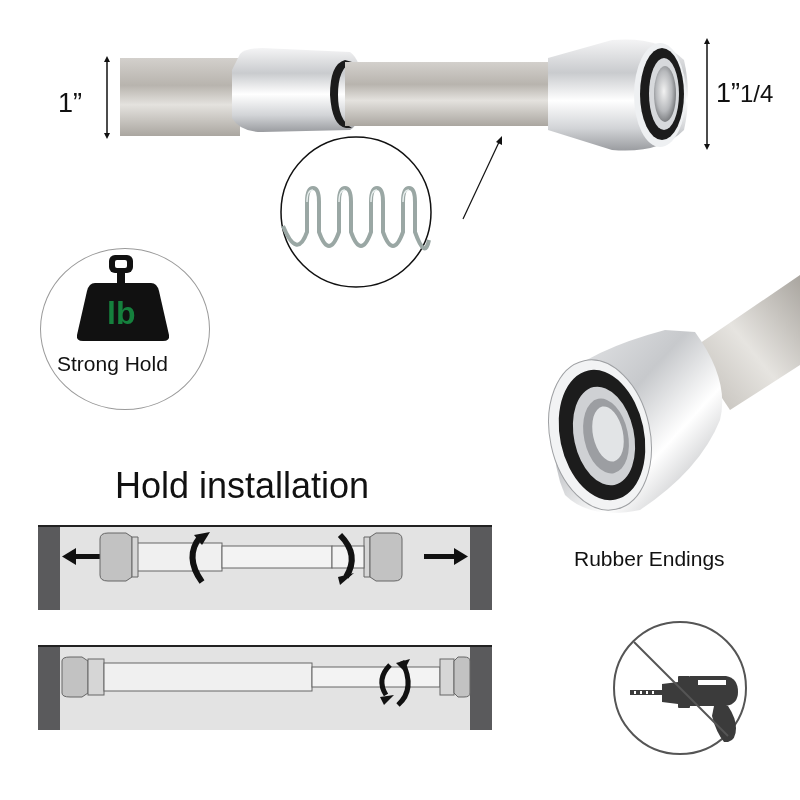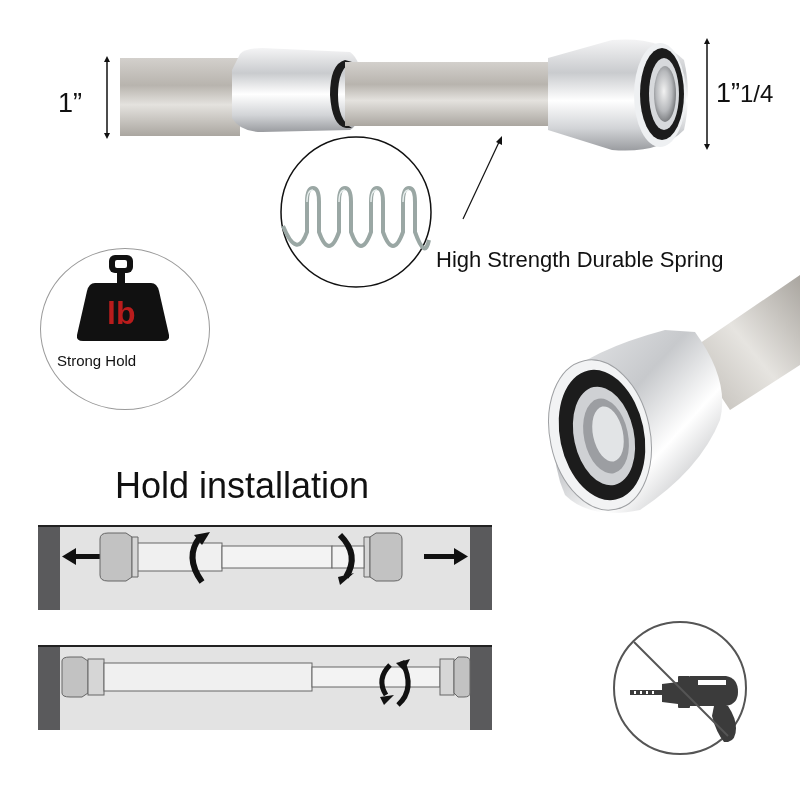--- a/index.html
+++ b/index.html
@@ -69,32 +69,31 @@
 <div class="abs" style="left:0;top:140px;width:800px;height:140px;">
   <svg width="160" height="140" style="left:277px;top:0;">
     <circle cx="79" cy="72" r="75" fill="#fff" stroke="#111" stroke-width="1.5"></circle>
     <g fill="none" stroke="#9aa7a4" stroke-width="4">
       <path d="M6,86 Q20,120 30,92 L30,62 Q30,48 36,48 Q42,48 42,62 L42,92 Q52,120 62,92 L62,62 Q62,48 68,48 Q74,48 74,62 L74,92 Q84,120 94,92 L94,62 Q94,48 100,48 Q106,48 106,62 L106,92 Q116,120 126,92 L126,62 Q126,48 132,48 Q138,48 138,62 L138,92 Q148,120 152,100"></path>
     </g>
     <g fill="none" stroke="#e8efee" stroke-width="1.4">
       <path d="M30,62 Q30,50 36,50 M62,62 Q62,50 68,50 M94,62 Q94,50 100,50 M126,62 Q126,50 132,50"></path>
     </g>
   </svg>
-  <div class="label" style="left:436px;top:107px;font-size:22px;">High Strength Durable Spring</div>
 </div>
 
 <div class="abs" style="left:40px;top:248px;width:168px;height:160px;border:1px solid #9a9a9a;border-radius:50%;background:#fff;">
   <svg width="90" height="90" style="left:38px;top:4px;">
     <rect x="30" y="2" width="24" height="18" rx="6" fill="#111"></rect>
     <rect x="36" y="7" width="12" height="8" rx="2" fill="#fff"></rect>
     <rect x="38" y="20" width="8" height="10" fill="#111"></rect>
     <path d="M16,30 L72,30 Q78,30 80,38 L90,82 Q91,88 84,88 L4,88 Q-3,88 -2,82 L8,38 Q10,30 16,30 Z" fill="#111"></path>
   </svg>
-  <div class="label" style="left:66px;top:46px;font-size:32px;color:#b91c1c;font-weight:bold;">lb</div>
-  <div class="label" style="left:16px;top:103px;font-size:15px;">Strong Hold</div>
+  <div class="label" style="left:66px;top:46px;font-size:32px;color:#15803d;font-weight:bold;">lb</div>
+  <div class="label" style="left:16px;top:103px;font-size:21px;">Strong Hold</div>
 </div>
 
 <div class="abs" style="left:530px;top:270px;width:270px;height:310px;">
   <svg width="270" height="260" style="left:0;top:0;">
     <defs>
       <linearGradient id="satin2" x1="0" y1="1" x2="1" y2="0">
         <stop offset="0" stop-color="#bdb9b3"></stop>
         <stop offset="0.5" stop-color="#e6e4e0"></stop>
         <stop offset="1" stop-color="#a9a59f"></stop>
       </linearGradient>
@@ -106,20 +105,21 @@
       </linearGradient>
     </defs>
     <path d="M160,80 L270,5 L270,95 L200,140 Z" fill="url(#satin2)"></path>
     <path d="M30,110 Q60,80 135,60 L165,62 Q200,110 190,150 Q170,200 110,240 Q60,250 35,225 Q15,180 30,110 Z" fill="url(#chrome2)"></path>
     <ellipse cx="70" cy="165" rx="50" ry="76" transform="rotate(-12 70 165)" fill="#f2f3f4" stroke="#9ea0a3" stroke-width="1"></ellipse>
     <ellipse cx="72" cy="165" rx="42" ry="66" transform="rotate(-12 72 165)" fill="#1c1c1c"></ellipse>
     <ellipse cx="74" cy="166" rx="30" ry="50" transform="rotate(-12 74 166)" fill="#cfd1d4"></ellipse>
     <ellipse cx="76" cy="166" rx="22" ry="38" transform="rotate(-12 76 166)" fill="#9c9ea2"></ellipse>
     <ellipse cx="78" cy="164" rx="15" ry="28" transform="rotate(-12 78 164)" fill="#e2e4e6"></ellipse>
   </svg>
+  <div class="label" style="left:44px;top:277px;font-size:21px;">Rubber Endings</div>
 </div>
 
 <div class="label" style="left:115px;top:465px;font-size:36px;">Hold installation</div>
 
 <div class="abs" style="left:38px;top:525px;width:454px;height:83px;background:#e3e3e3;border-top:2px solid #222;">
   <svg width="454" height="83" style="left:0;top:0;">
     <rect x="0" y="0" width="22" height="83" fill="#5a5a5c"></rect>
     <rect x="432" y="0" width="22" height="83" fill="#5a5a5c"></rect>
 
     <g fill="#111">

